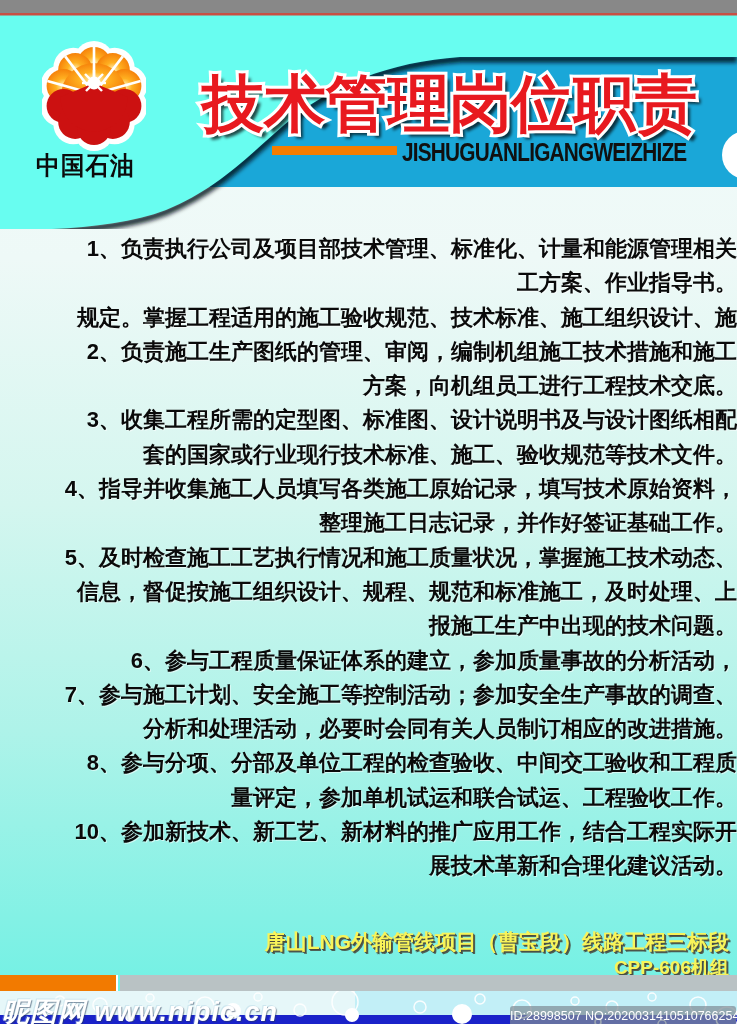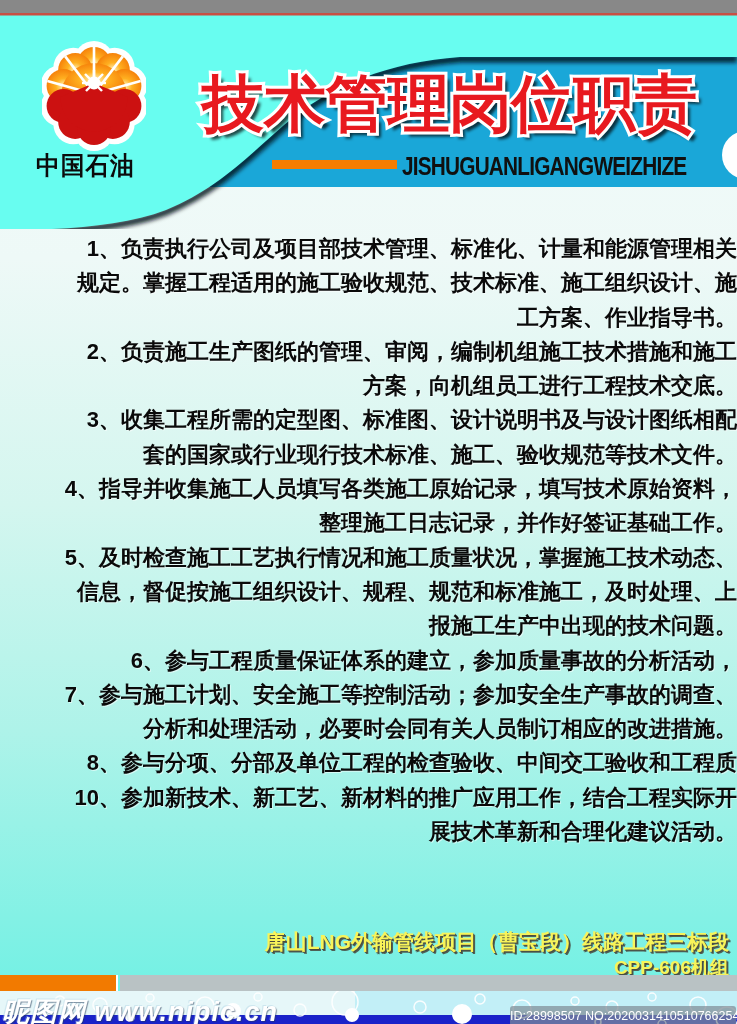--- a/index.html
+++ b/index.html
@@ -11,21 +11,21 @@
     font-family:"Liberation Sans","DejaVu Sans",sans-serif;
   }
   
   .header-svg { position:absolute; left:0; top:0; width:737px; height:216px; display:block; }
   .logo-wrap { position:absolute; left:42px; top:28px; width:104px; height:110px; }
   .brand-name {
     position:absolute; left:36px; top:136px; width:112px;
     font-size:25px; font-weight:700; color:#0b0b0b; letter-spacing:1px;
     white-space:nowrap; transform:scaleX(.95); transform-origin:left center;
   }
-  .subtitle-row { position:absolute; left:0; top:137px; width:737px; height:32px; }
+  .subtitle-row { position:absolute; left:0; top:123px; width:737px; height:32px; }
   .subtitle-bar { position:absolute; left:272px; top:10px; width:125px; height:9px; background:#f57d00; }
   .subtitle-text {
     position:absolute; left:402px; top:0; height:32px; line-height:32px;
     font-size:26px; font-weight:700; color:#101010; letter-spacing:-1px;
     white-space:nowrap; transform:scaleX(.8); transform-origin:left center;
   }
   
   .body-text { position:absolute; left:0; top:219px; width:737px; }
   .bl {
     padding-left:33px; font-size:22px; line-height:34.3px; font-weight:700;
@@ -150,35 +150,36 @@
   </div>
   <div class="brand-name">中国石油</div>
 
   <div class="subtitle-row">
     <div class="subtitle-bar"></div>
     <div class="subtitle-text">JISHUGUANLIGANGWEIZHIZE</div>
   </div>
 
   <div class="body-text">
     <div class="bl num">1、负责执行公司及项目部技术管理、标准化、计量和能源管理相关</div>
+    <div class="bl">工方案、作业指导书。</div>
     <div class="bl">规定。掌握工程适用的施工验收规范、技术标准、施工组织设计、施</div>
-    <div class="bl">工方案、作业指导书。</div>
     <div class="bl num">2、负责施工生产图纸的管理、审阅，编制机组施工技术措施和施工</div>
     <div class="bl">方案，向机组员工进行工程技术交底。</div>
     <div class="bl num">3、收集工程所需的定型图、标准图、设计说明书及与设计图纸相配</div>
     <div class="bl">套的国家或行业现行技术标准、施工、验收规范等技术文件。</div>
     <div class="bl num">4、指导并收集施工人员填写各类施工原始记录，填写技术原始资料，</div>
     <div class="bl">整理施工日志记录，并作好签证基础工作。</div>
     <div class="bl num">5、及时检查施工工艺执行情况和施工质量状况，掌握施工技术动态、</div>
     <div class="bl">信息，督促按施工组织设计、规程、规范和标准施工，及时处理、上</div>
     <div class="bl">报施工生产中出现的技术问题。</div>
     <div class="bl num">6、参与工程质量保证体系的建立，参加质量事故的分析活动，</div>
     <div class="bl num">7、参与施工计划、安全施工等控制活动；参加安全生产事故的调查、</div>
     <div class="bl">分析和处理活动，必要时会同有关人员制订相应的改进措施。</div>
     <div class="bl num">8、参与分项、分部及单位工程的检查验收、中间交工验收和工程质</div>
+    <div class="bl">量评定，参加单机试运和联合试运、工程验收工作。</div>
     <div class="bl num">10、参加新技术、新工艺、新材料的推广应用工作，结合工程实际开</div>
     <div class="bl">展技术革新和合理化建议活动。</div>
   </div>
 
   <div class="proj-line1">唐山LNG外输管线项目（曹宝段）线路工程三标段</div>
   <div class="proj-line2">CPP-606机组</div>
 
   <div class="bar-orange"></div>
   <div class="bar-gray"></div>
 

